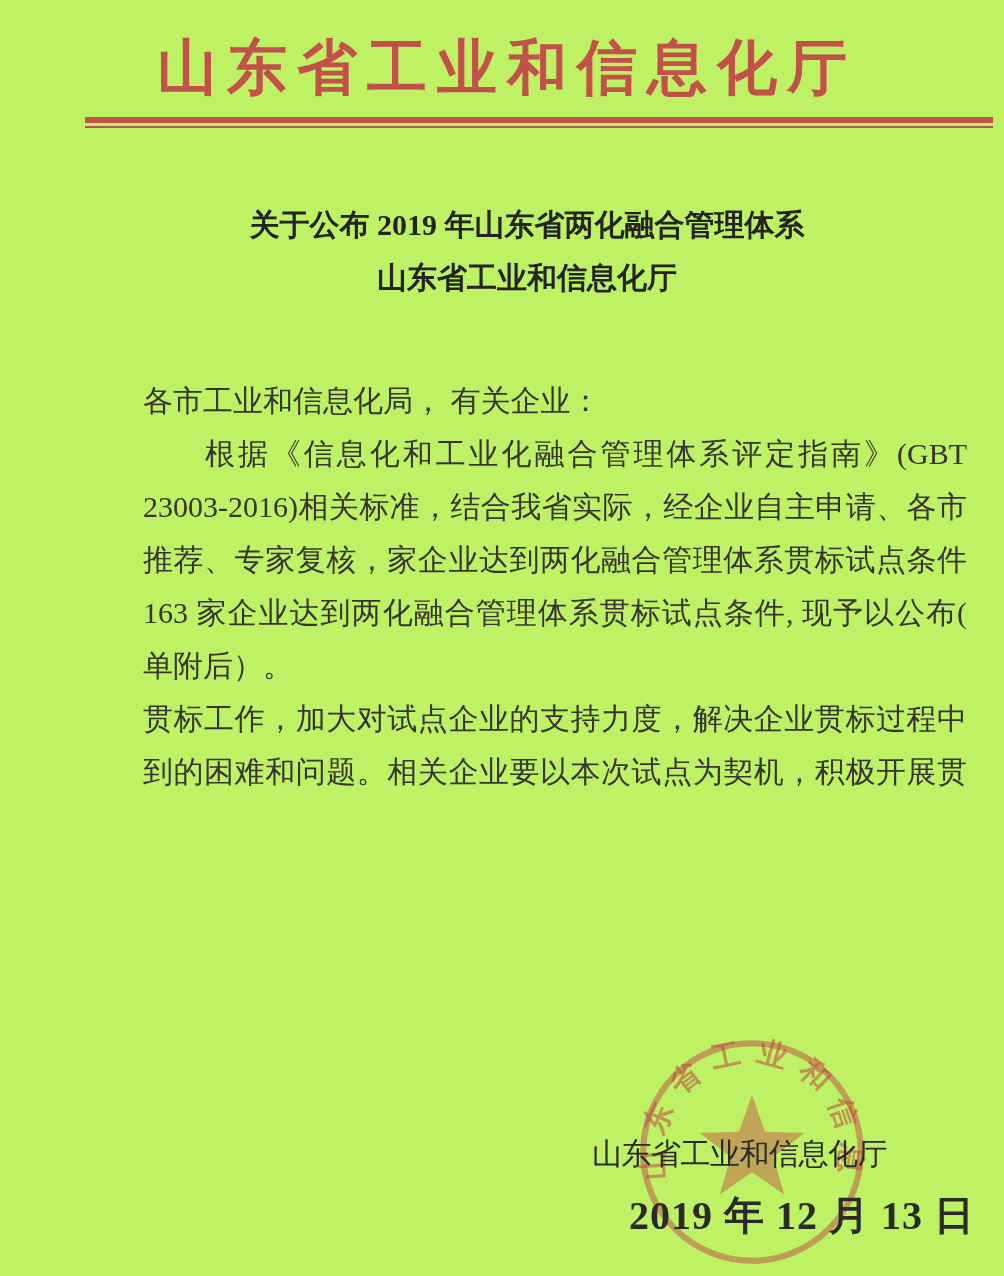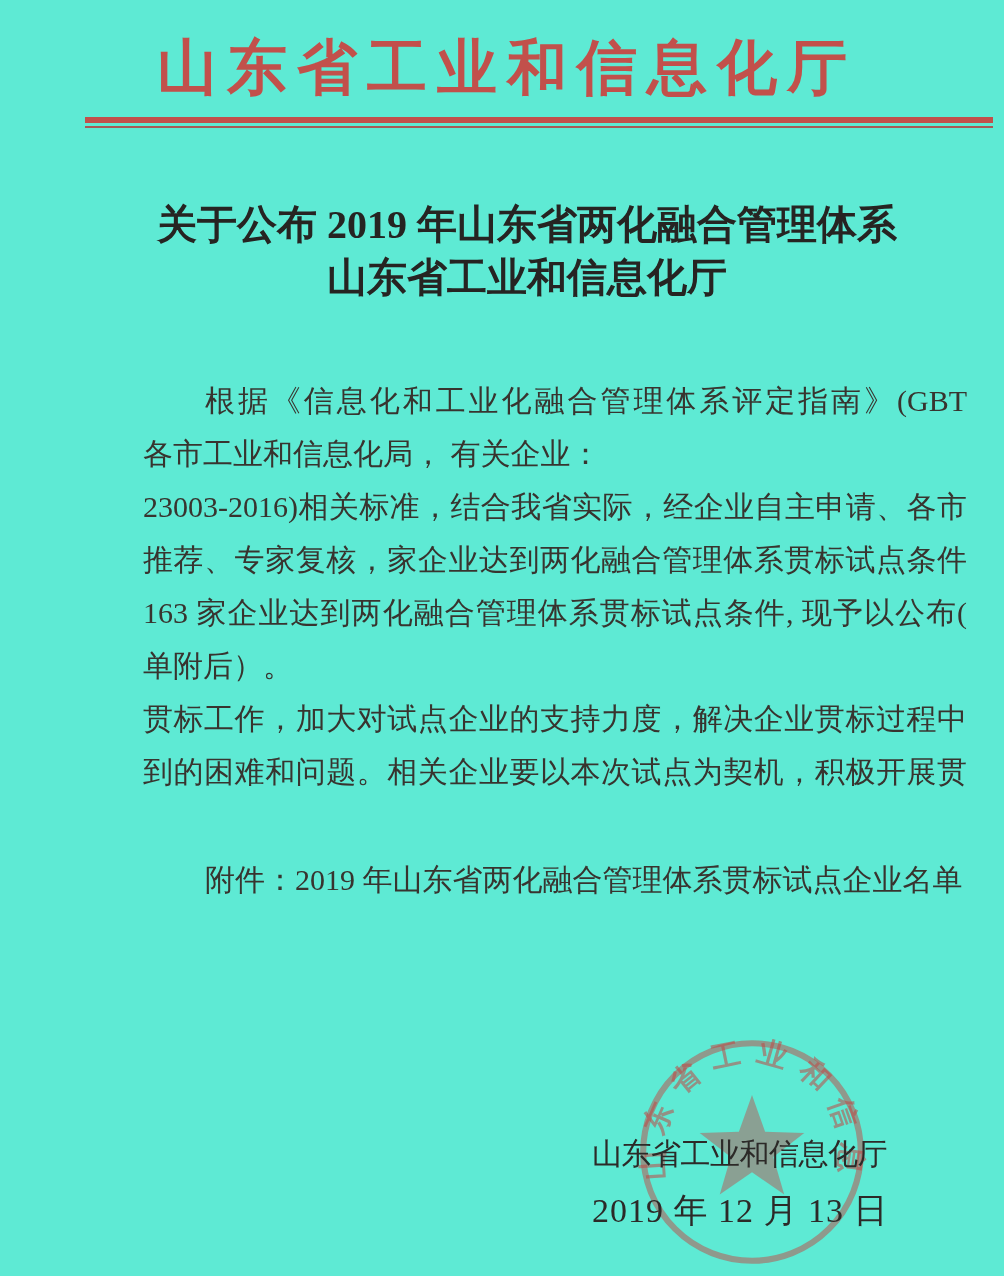--- a/index.html
+++ b/index.html
@@ -1,20 +1,20 @@
 <!DOCTYPE html>
 <html><head>
 <meta charset="utf-8">
 <style>
   html,body{margin:0;padding:0;background:#e9e9e9;}
   .page{
     position:relative;
     width:1004px;height:1276px;
     margin:0 auto;
-    background:#5eead4;
+    background:#bef264;
     overflow:hidden;
     font-family:"Liberation Serif","DejaVu Serif",serif;
     color:#2e2c2b;
   }
   
   .letterhead{
     margin:0;
     padding:34px 0 0 10px;
     text-align:center;
     font-size:60px;
@@ -24,21 +24,21 @@
     line-height:1.15;
   }
   .rule{margin:14px 0 0 85px;width:908px;}
   .rule-thick{height:6px;background:#c2504b;}
   .rule-thin{height:2px;background:#a85a57;margin-top:3px;}
 
   
   .title{
     margin:70px 0 0 50px;
     text-align:center;
-    font-size:40px;
+    font-size:30px;
     line-height:53px;
     font-weight:700;
     color:#262422;
   }
 
   
   .body{
     margin:70px 0 0 143px;
     width:824px;
     font-size:30px;
@@ -49,22 +49,22 @@
   .j{text-align:justify;text-align-last:justify;}
   .indent{text-indent:62px;}
   .attachment{margin-top:55px;}
 
   
   .sig{
     position:absolute;left:592px;top:1134px;
     font-size:30px;letter-spacing:-0.5px;color:#2c2a28;z-index:2;
   }
   .date{
-    position:absolute;left:592px;top:1188px;
-    font-size:34px;color:#2c2a28;z-index:2;letter-spacing:1px;
+    position:absolute;left:629px;top:1188px;
+    font-size:40px;color:#2c2a28;z-index:2;letter-spacing:1px;font-weight:bold;
   }
 
   
   .seal{
     position:absolute;left:632px;top:1032px;
     width:240px;height:240px;z-index:1;
     filter:blur(.4px);
   }
 </style>
 </head>
@@ -78,29 +78,28 @@
     <div class="rule-thick"></div>
     <div class="rule-thin"></div>
   </div>
 
   <div class="title">
     <div>关于公布 2019 年山东省两化融合管理体系</div>
     <div>山东省工业和信息化厅</div>
   </div>
 
   <div class="body">
+    <div class="line">各市工业和信息化局， 有关企业：</div>
     <div class="line j indent">根据《信息化和工业化融合管理体系评定指南》(GBT</div>
-    <div class="line">各市工业和信息化局， 有关企业：</div>
     <div class="line j">23003-2016)相关标准，结合我省实际，经企业自主申请、各市</div>
     <div class="line j">推荐、专家复核，家企业达到两化融合管理体系贯标试点条件</div>
     <div class="line j">163 家企业达到两化融合管理体系贯标试点条件, 现予以公布( 名</div>
     <div class="line">单附后）。</div>
     <div class="line j">贯标工作，加大对试点企业的支持力度，解决企业贯标过程中遇</div>
     <div class="line j">到的困难和问题。相关企业要以本次试点为契机，积极开展贯标</div>
-    <div class="line indent attachment">附件：2019 年山东省两化融合管理体系贯标试点企业名单</div>
   </div>
 
   <svg class="seal" viewBox="0 0 236 236" xmlns="http://www.w3.org/2000/svg">
     <circle cx="118" cy="118" r="107" fill="none" stroke="#c04844" stroke-width="6" opacity="0.5"></circle>
     <polygon points="118,62 130.9,98.2 169.4,99.3 138.9,122.8 149.7,159.7 118,138 86.3,159.7 97.1,122.8 66.6,99.3 105.1,98.2" fill="#c04844" opacity="0.45"></polygon>
     <path id="sealArc" d="M 36,150 A 88,88 0 1 1 200,150" fill="none"></path>
     <text font-size="29" fill="#c04844" opacity="0.55" letter-spacing="13" font-family="Liberation Serif, serif" font-weight="700">
       <textPath href="#sealArc" startOffset="6">山东省工业和信息化厅</textPath>
     </text>
   </svg>

